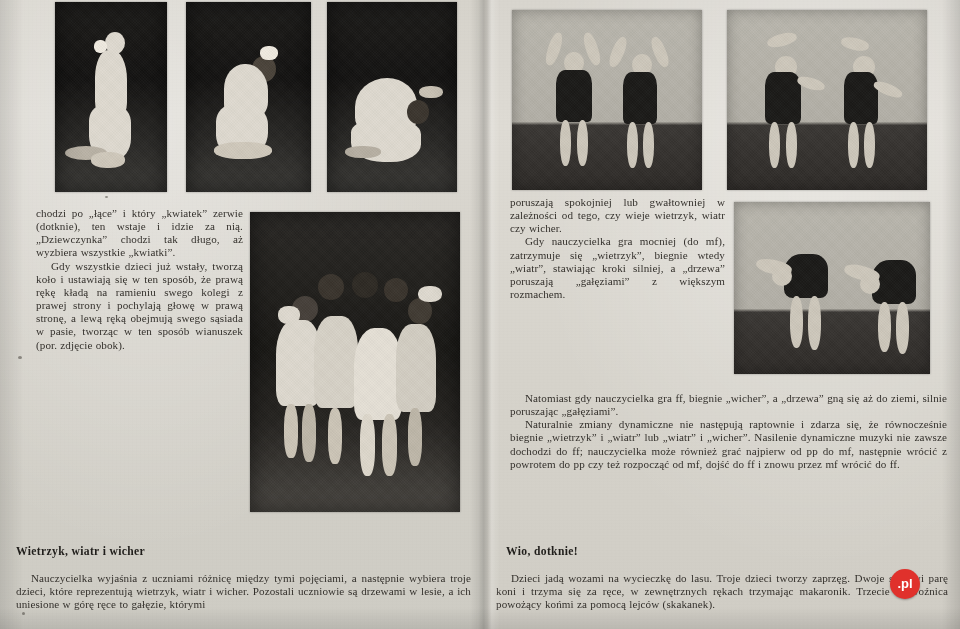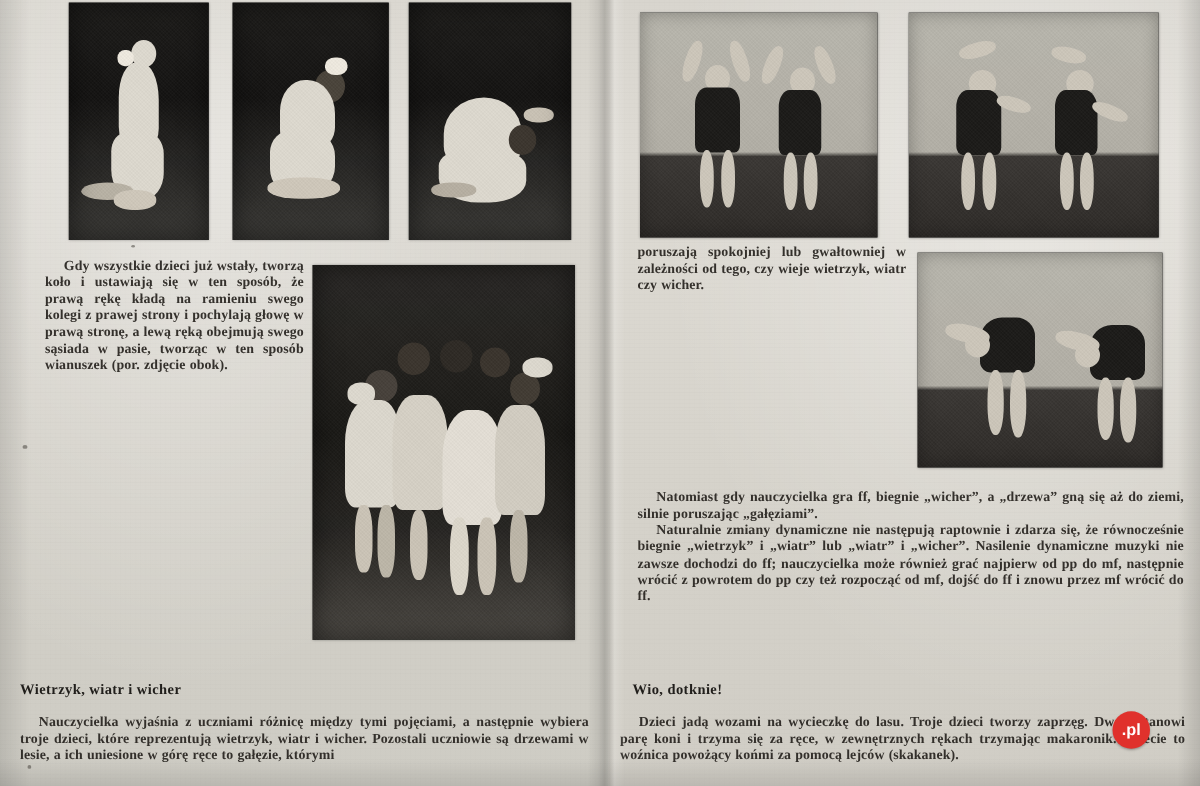--- a/index.html
+++ b/index.html
@@ -134,21 +134,20 @@
     font-weight: bold;
     font-size: 11.6px;
     color: #201e1b;
     letter-spacing: .35px;
   }
 
   
   .inkfade {
     filter: contrast(1.05) brightness(1.02);
     opacity: .93;
-    font-weight: bold;
   }
 
   
   .watermark {
     position: absolute;
     left: 752px;
     top: 575px;
     width: 210px;
     height: 48px;
     pointer-events: none;
@@ -320,31 +319,33 @@
       <div class="limb" style="left:0px;  top:16px; width:36px; height:14px; transform:rotate(14deg);"></div>
       <div class="head" style="left:16px; top:24px; width:20px; height:20px;"></div>
       <div class="limb" style="left:34px; top:52px; width:13px; height:50px;"></div>
       <div class="limb" style="left:52px; top:52px; width:13px; height:52px;"></div>
     </div>
     <div class="noise"></div>
     <div class="vig" style="box-shadow:inset 0 0 14px rgba(0,0,0,.3);"></div>
   </div>
 
   <div class="col inkfade" style="left:36px; top:207px; width:207px;">
+    <p class="noind">chodzi po „łące” i który „kwiatek” zerwie (dotknie), ten wstaje i idzie za nią. „Dziewczynka” chodzi tak długo, aż wyzbiera wszystkie „kwiatki”.</p>
     <p>Gdy wszystkie dzieci już wstały, tworzą koło i ustawiają się w ten sposób, że prawą rękę kładą na ramieniu swego kolegi z prawej strony i pochylają głowę w prawą stronę, a lewą ręką obejmują swego sąsiada w pasie, tworząc w ten sposób wianuszek (por. zdjęcie obok).</p>
   </div>
 
   <div class="heading" style="left:16px; top:545px; width:300px;">Wietrzyk, wiatr i wicher</div>
 
   <div class="col inkfade" style="left:16px; top:572px; width:455px;">
     <p>Nauczycielka wyjaśnia z uczniami różnicę między tymi pojęciami, a następnie wybiera troje dzieci, które reprezentują wietrzyk, wiatr i wicher. Pozostali uczniowie są drzewami w lesie, a ich uniesione w górę ręce to gałęzie, którymi</p>
   </div>
 
   <div class="col inkfade" style="left:510px; top:196px; width:215px;">
     <p class="noind">poruszają spokojniej lub gwałtowniej w zależności od tego, czy wieje wietrzyk, wiatr czy wicher.</p>
+    <p>Gdy nauczycielka gra mocniej (do mf), zatrzymuje się „wietrzyk”, biegnie wtedy „wiatr”, stawiając kroki silniej, a „drzewa” poruszają „gałęziami” z większym rozmachem.</p>
   </div>
 
   <div class="col inkfade" style="left:510px; top:392px; width:437px;">
     <p>Natomiast gdy nauczycielka gra ff, biegnie „wicher”, a „drzewa” gną się aż do ziemi, silnie poruszając „gałęziami”.</p>
     <p>Naturalnie zmiany dynamiczne nie następują raptownie i zdarza się, że równocześnie biegnie „wietrzyk” i „wiatr” lub „wiatr” i „wicher”. Nasilenie dynamiczne muzyki nie zawsze dochodzi do ff; nauczycielka może również grać najpierw od pp do mf, następnie wrócić z powrotem do pp czy też rozpocząć od mf, dojść do ff i znowu przez mf wrócić do ff.</p>
   </div>
 
   <div class="heading" style="left:506px; top:545px; width:300px;">Wio, dotknie!</div>
 
   <div class="col inkfade" style="left:496px; top:572px; width:452px;">

